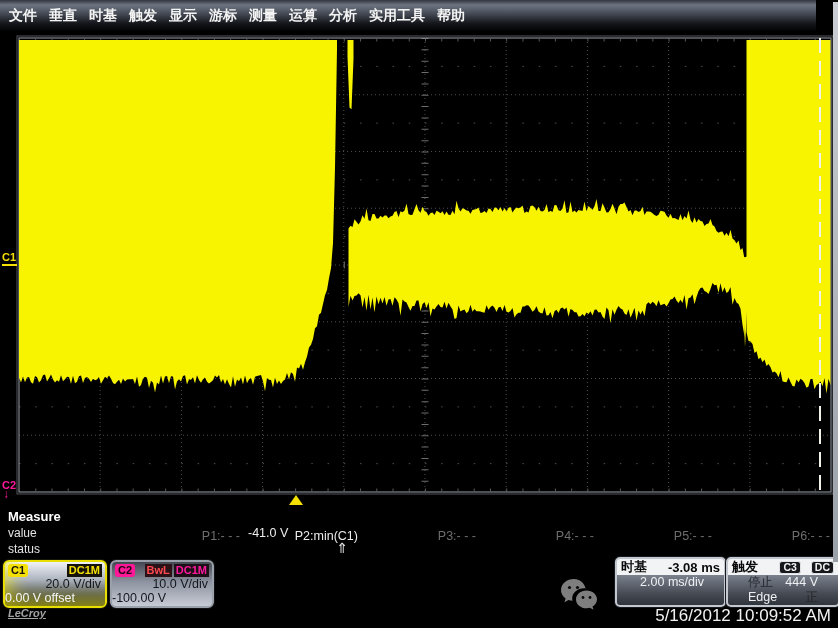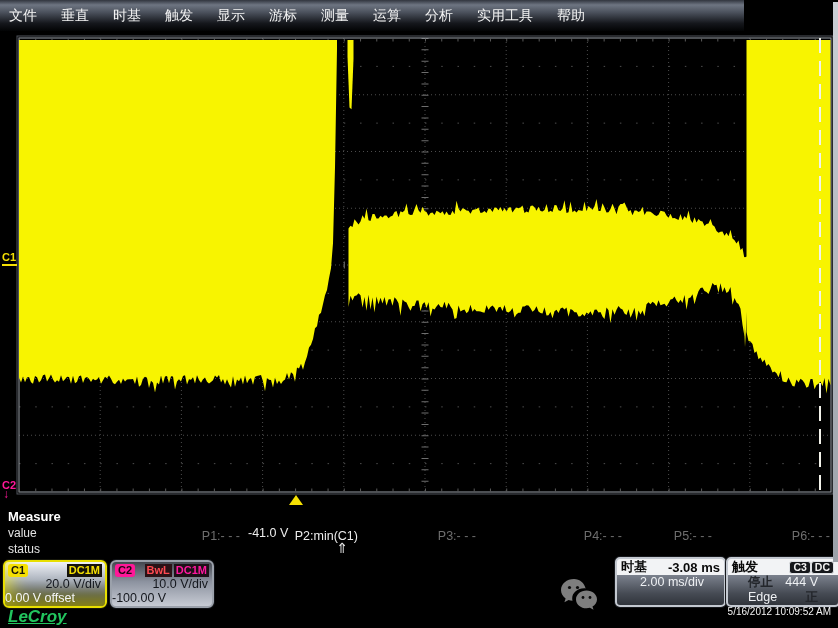--- a/index.html
+++ b/index.html
@@ -1,23 +1,23 @@
 <!DOCTYPE html>
 <html><head>
 <meta charset="utf-8">
 <style>
   html,body{margin:0;padding:0;background:#222;}
   .screen{position:relative;width:838px;height:628px;background:#000;overflow:hidden;
           font-family:"Liberation Sans",sans-serif;-webkit-font-smoothing:antialiased;}
   .abs{position:absolute;}
   
-  .menubar{position:absolute;left:0;top:0;width:744px;height:31px;box-sizing:border-box;
+  .menubar{position:absolute;left:0;top:0;width:816px;height:31px;box-sizing:border-box;
            background:linear-gradient(180deg,#31353e 0%,#6e7582 16%,#4b515c 40%,#15171c 75%,#020304 100%);
-           display:flex;align-items:center;padding-left:9px;gap:24px;
-           color:#f4f4f4;font-size:14px;font-weight:normal;z-index:8;}
+           display:flex;align-items:center;padding-left:9px;gap:12px;
+           color:#f4f4f4;font-size:14px;font-weight:bold;z-index:8;}
   .menu-item{white-space:nowrap;cursor:default;}
   
   #scope-svg{position:absolute;left:0;top:0;z-index:1;pointer-events:none;}
   
   .c1-label{left:2px;top:251px;color:#f5e003;font-size:11px;font-weight:bold;z-index:2;}
   .c1-dash{left:2px;top:264px;width:15px;height:2px;background:#f5e003;z-index:2;}
   .c2-label{left:2px;top:479px;color:#ff1898;font-size:11px;font-weight:bold;z-index:2;}
   .c2-arrow{left:3px;top:488px;color:#ff1898;font-size:12px;font-weight:bold;z-index:2;line-height:12px;}
   .trig-marker{left:289px;top:495px;width:0;height:0;border-left:7px solid transparent;
                border-right:7px solid transparent;border-bottom:10px solid #f5e003;z-index:2;}
@@ -53,28 +53,28 @@
             background:linear-gradient(180deg,#b9bfc9 0%,#7b818d 35%,#464b54 75%,#30343b 100%);
             font-size:12.5px;box-shadow:0 0 0 1px #17191d;box-sizing:content-box;}
   #tb-box{left:615px;width:107px;}
   #trig-box{left:726px;width:110px;}
   .info-header{background:#f2f3f5;border-radius:3px 3px 0 0;display:flex;align-items:center;
                padding:0 4px;height:16px;color:#0a0a0a;font-weight:bold;font-size:13px;}
   .hdr-val{margin-left:auto;}
   .src-chip{background:#16181c;color:#f2f2f2;border-radius:3px;padding:0 3px;font-size:10.5px;
             font-weight:bold;border:1px solid #dfe2e6;line-height:11px;}
   .src-chip.first{margin-left:auto;}
-  .src-chip.second{margin-left:0;}
+  .src-chip.second{margin-left:10px;}
   .info-row{display:flex;padding:0 20px;line-height:15px;color:#eef0f3;}
   .row-right{justify-content:flex-end;}
   .row-split{justify-content:space-between;}
-  .dim-dark{color:#23262b;font-weight:bold;}
-  
-  .datetime{right:7px;top:606px;color:#f2f2f2;font-size:10px;z-index:7;text-align:right;}
-  .lecroy{left:8px;top:607px;color:#22c55e;font-size:17px;font-weight:bold;font-style:italic;
+  .dim-dark{color:#23262b;font-weight:normal;}
+  
+  .datetime{right:7px;top:606px;color:#f2f2f2;font-size:17px;z-index:7;text-align:right;}
+  .lecroy{left:8px;top:607px;color:#a3a3a3;font-size:11px;font-weight:bold;font-style:italic;
           text-decoration:underline;z-index:3;}
   .watermark{left:560px;top:578px;z-index:6;display:flex;align-items:center;gap:6px;pointer-events:none;}
   .watermark-text{font-size:25px;font-weight:bold;letter-spacing:2px;color:rgba(158,158,158,.62);
                   white-space:nowrap;}
   .right-strip{right:0;top:2px;width:5px;height:560px;background:linear-gradient(180deg,#caced4,#9aa0a8);z-index:9;}
 </style>
 </head>
 <body>
 
 <div class="screen">
@@ -139,21 +139,21 @@
   <span class="abs c2-label">C2</span>
   <span class="abs c2-arrow">↓</span>
   <div class="abs trig-marker"></div>
 
   <span class="abs measure-title">Measure</span>
   <span class="abs measure-row-label" style="top:526px">value</span>
   <span class="abs measure-row-label" style="top:542px">status</span>
   <span class="p-col" style="left:130px">P1:- - -</span>
   <span class="p-col active" style="left:248px">P2:min(C1)</span>
   <span class="p-col" style="left:366px">P3:- - -</span>
-  <span class="p-col" style="left:512px">P4:- - -</span>
+  <span class="p-col" style="left:484px">P4:- - -</span>
   <span class="p-col" style="left:602px">P5:- - -</span>
   <span class="p-col" style="left:720px">P6:- - -</span>
   <span class="abs p2-value">-41.0 V</span>
   <span class="abs p2-status">⇑</span>
 
   <div class="ch-box" id="c1-box">
     <div class="ch-row1">
       <span class="ch-chip" id="c1-chip">C1</span>
       <span class="badge" id="c1-dc">DC1M</span>
     </div>

